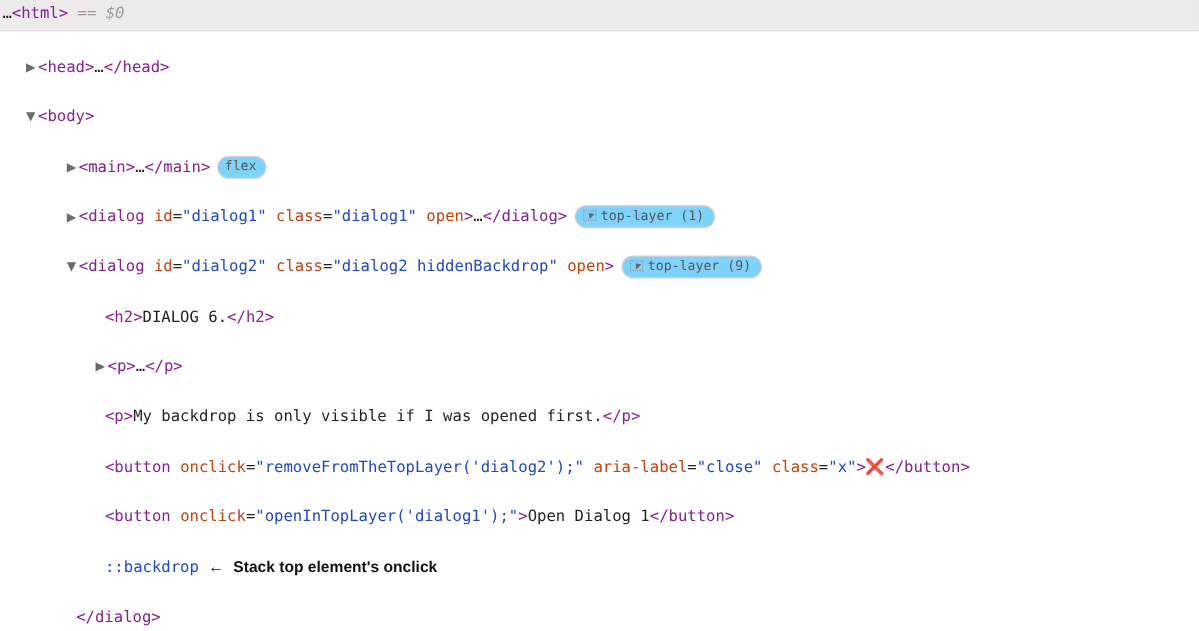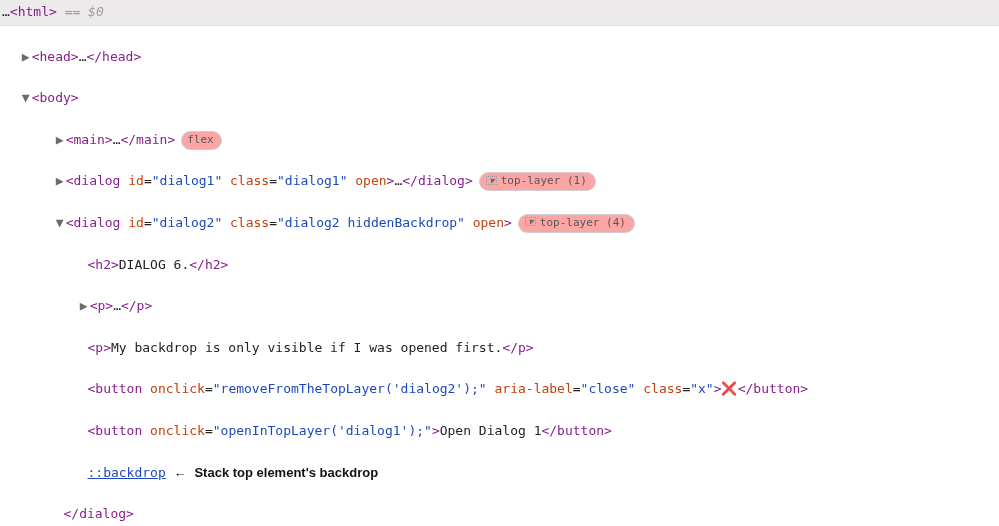--- a/index.html
+++ b/index.html
@@ -18,21 +18,21 @@
     padding: 2px 2px;
     border-bottom: 1px solid #ddd;
   }
   .ellipsis { color: #222; }
   .tag { color: #861f8f; }
   .attr-name { color: #c2410c; }
   .attr-value { color: #1e49be; }
   .text-content { color: #222; }
   .selected-val { color: #9e9b9c; font-style: italic; }
   .dots { color: #222; }
-  .pseudo { color: #1e49be; text-decoration: underline; }
+  .pseudo { color: #1e49be; }
   .annotation {
     font-family: -apple-system, Helvetica, Arial, sans-serif;
     font-weight: 700;
     font-size: 13px;
     color: #111;
   }
   .arrow {
     font-family: -apple-system, Helvetica, Arial, sans-serif;
     font-weight: 700;
     color: #111;
@@ -47,21 +47,21 @@
     color: #6b6b6b;
     cursor: pointer;
     user-select: none;
   }
   .indent0 { padding-left: 6px; }
   .indent1 { padding-left: 40px; }
   .indent2 { padding-left: 64px; }
   .badge {
     display: inline-block;
     vertical-align: middle;
-    background: #fca5a5;
+    background: #7dd3fc;
     border: 1px solid #cfcdcd;
     color: #595757;
     border-radius: 10px;
     padding: 0 8px 1px 6px;
     margin-left: 6px;
     font-family: ui-monospace, SFMono-Regular, Menlo, Consolas, monospace;
     font-size: 11px;
     line-height: 16px;
     cursor: pointer;
   }
@@ -104,21 +104,21 @@
 
 <div class="row indent1">
   <span class="tri">▶</span><span class="tag">&lt;main&gt;</span><span class="dots">…</span><span class="tag">&lt;/main&gt;</span><span class="badge small">flex</span>
 </div>
 
 <div class="row indent1">
   <span class="tri">▶</span><span class="tag">&lt;dialog</span> <span class="attr-name">id</span>=<span class="attr-value">"dialog1"</span> <span class="attr-name">class</span>=<span class="attr-value">"dialog1"</span> <span class="attr-name">open</span><span class="tag">&gt;</span><span class="dots">…</span><span class="tag">&lt;/dialog&gt;</span><span class="badge"><span class="bicon"></span><span>top-layer (1)</span></span>
 </div>
 
 <div class="row indent1">
-  <span class="tri">▼</span><span class="tag">&lt;dialog</span> <span class="attr-name">id</span>=<span class="attr-value">"dialog2"</span> <span class="attr-name">class</span>=<span class="attr-value">"dialog2 hiddenBackdrop"</span> <span class="attr-name">open</span><span class="tag">&gt;</span><span class="badge"><span class="bicon"></span><span>top-layer (4)</span></span>
+  <span class="tri">▼</span><span class="tag">&lt;dialog</span> <span class="attr-name">id</span>=<span class="attr-value">"dialog2"</span> <span class="attr-name">class</span>=<span class="attr-value">"dialog2 hiddenBackdrop"</span> <span class="attr-name">open</span><span class="tag">&gt;</span><span class="badge"><span class="bicon"></span><span>top-layer (9)</span></span>
 </div>
 
 <div class="row indent2">
    <span class="tag">&lt;h2&gt;</span><span class="text-content">DIALOG 6.</span><span class="tag">&lt;/h2&gt;</span>
 </div>
 
 <div class="row indent2">
   <span class="tri">▶</span><span class="tag">&lt;p&gt;</span><span class="dots">…</span><span class="tag">&lt;/p&gt;</span>
 </div>
 
@@ -128,21 +128,21 @@
 
 <div class="row indent2">
    <span class="tag">&lt;button</span> <span class="attr-name">onclick</span>=<span class="attr-value">"removeFromTheTopLayer('dialog2');"</span> <span class="attr-name">aria-label</span>=<span class="attr-value">"close"</span> <span class="attr-name">class</span>=<span class="attr-value">"x"</span><span class="tag">&gt;</span><span class="red-x">❌</span><span class="tag">&lt;/button&gt;</span>
 </div>
 
 <div class="row indent2">
    <span class="tag">&lt;button</span> <span class="attr-name">onclick</span>=<span class="attr-value">"openInTopLayer('dialog1');"</span><span class="tag">&gt;</span><span class="text-content">Open Dialog 1</span><span class="tag">&lt;/button&gt;</span>
 </div>
 
 <div class="row indent2">
-   <span class="pseudo">::backdrop</span> <span class="arrow">←</span> <span class="annotation">Stack top element's backdrop</span>
+   <span class="pseudo">::backdrop</span> <span class="arrow">←</span> <span class="annotation">Stack top element's onclick</span>
 </div>
 
 <div class="row indent1">
    <span class="tag">&lt;/dialog&gt;</span>
 </div>
 
 <div class="row indent1">
   
 </div>
 

